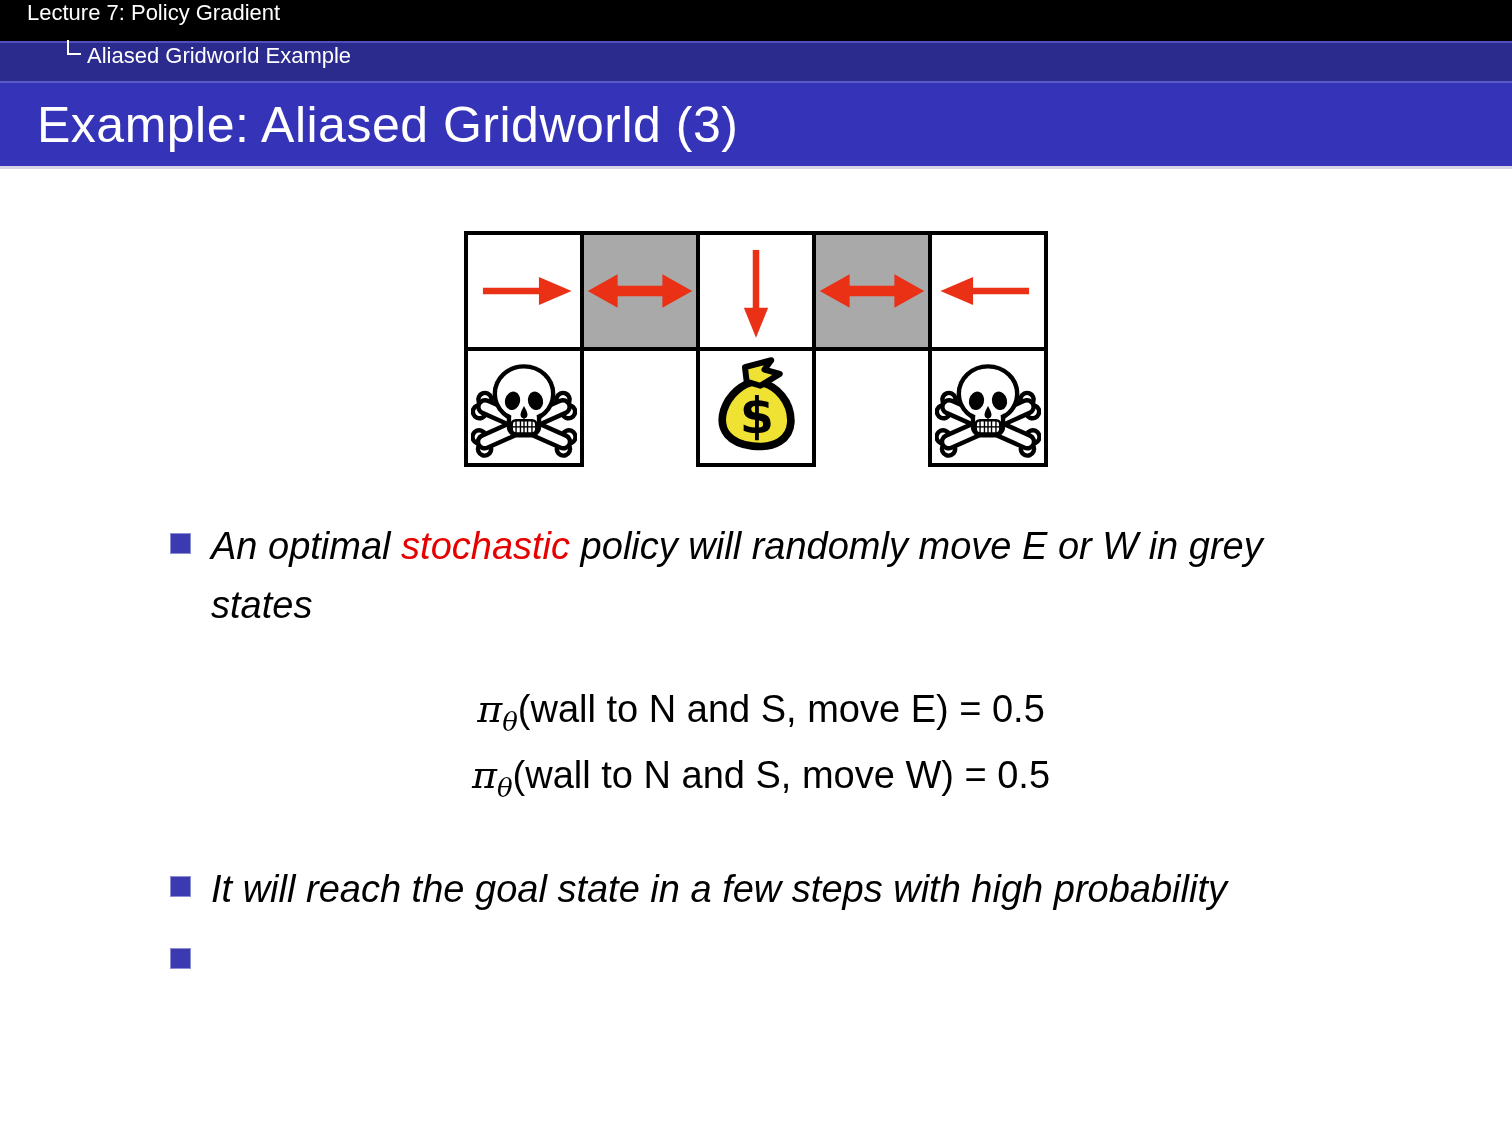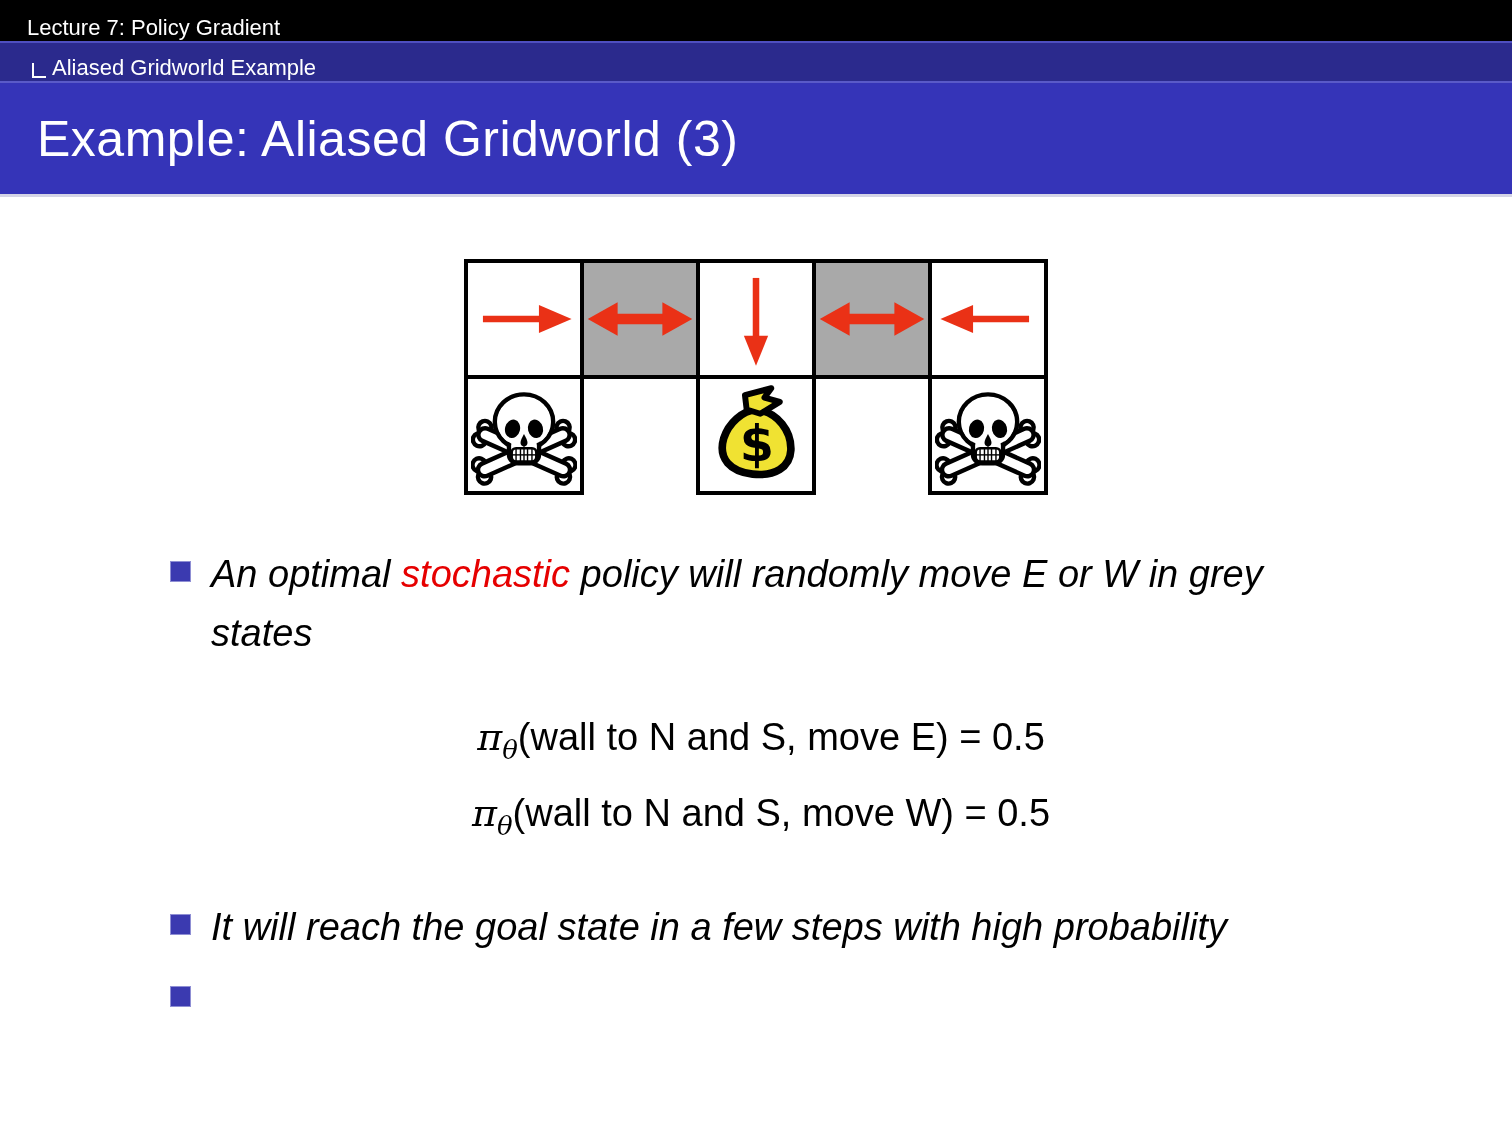--- a/index.html
+++ b/index.html
@@ -8,36 +8,36 @@
 
   .slide {
     position: relative;
     width: 1512px;
     height: 1134px;
     background: #ffffff;
     overflow: hidden;
   }
 
   
-  .bar { display: flex; align-items: flex-end; color: #ffffff; font-size: 22px; }
+  .bar { display: flex; align-items: flex-start; color: #ffffff; font-size: 22px; }
   .bar1 { height: 41px; background: #000000; padding-left: 27px; }
   .bar2 { height: 40px; background: #1e1c5a; padding-left: 33px; border-top: 2px solid #3d3d93; }
-  .bar3 { height: 40px; background: #2b2a8d; padding-left: 32px; border-top: 2px solid #4f4fc0; }
+  .bar3 { height: 40px; background: #2b2a8d; padding-left: 67px; border-top: 2px solid #4f4fc0; }
   .tree {
     display: inline-block;
     width: 14px; height: 15px;
     border-left: 2px solid #ffffff;
     border-bottom: 2px solid #ffffff;
     margin-right: 6px;
     transform: translateY(-3px);
   }
 
   
   .banner {
-    height: 116px;
+    height: 88px;
     background: #3534b8;
     border-top: 2px solid #5a5ac8;
     border-bottom: 3px solid #d4d4e6;
     display: flex;
     align-items: center;
     padding-left: 37px;
   }
   .banner h1 { color: #ffffff; font-size: 50px; font-weight: normal; letter-spacing: 0.5px; }
 
   
@@ -67,21 +67,21 @@
     background: #3b3ab0;
     border: 1px solid #8f8fd4;
     margin: 16px 20px 0 0;
   }
   .bullet-item .btxt { font-size: 38px; line-height: 1.55; max-width: 1135px; }
   .red { color: #e60000; }
   .bullet-item.first { margin-top: 50px; margin-bottom: 0; }
 
   .math-block { text-align: center; margin: 50px 60px 54px 0; }
   .math-line { font-size: 38px; line-height: 1.3; margin-top: 16px; }
-  .math-line + .math-line { margin-top: 22px; text-align: center; }
+  .math-line + .math-line { margin-top: 12px; text-align: center; }
   .mi { font-family: "DejaVu Serif", serif; font-style: italic; }
   .msub { font-family: "DejaVu Serif", serif; font-style: italic; font-size: 26px; }
 </style>
 </head>
 <body>
 
 <div class="slide">
 
   <header>
     <div class="bar bar1">

